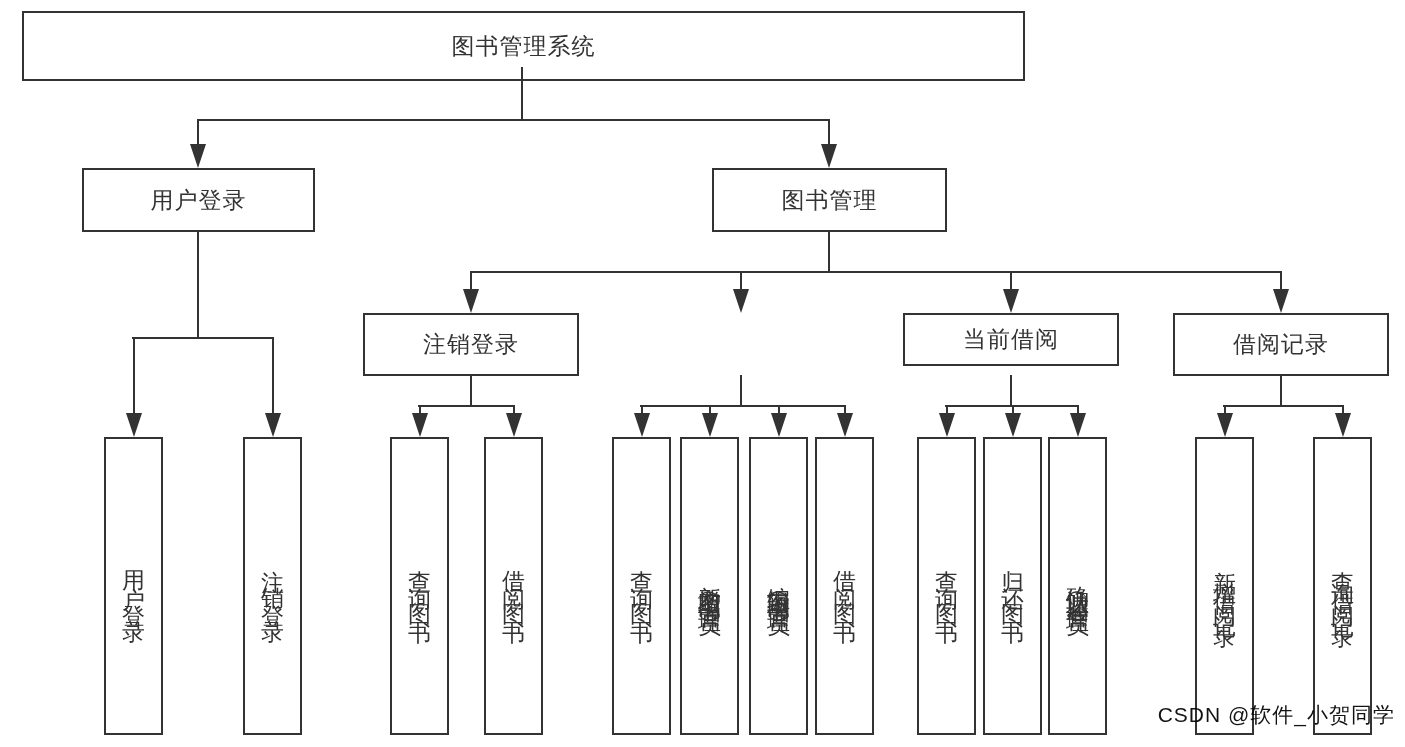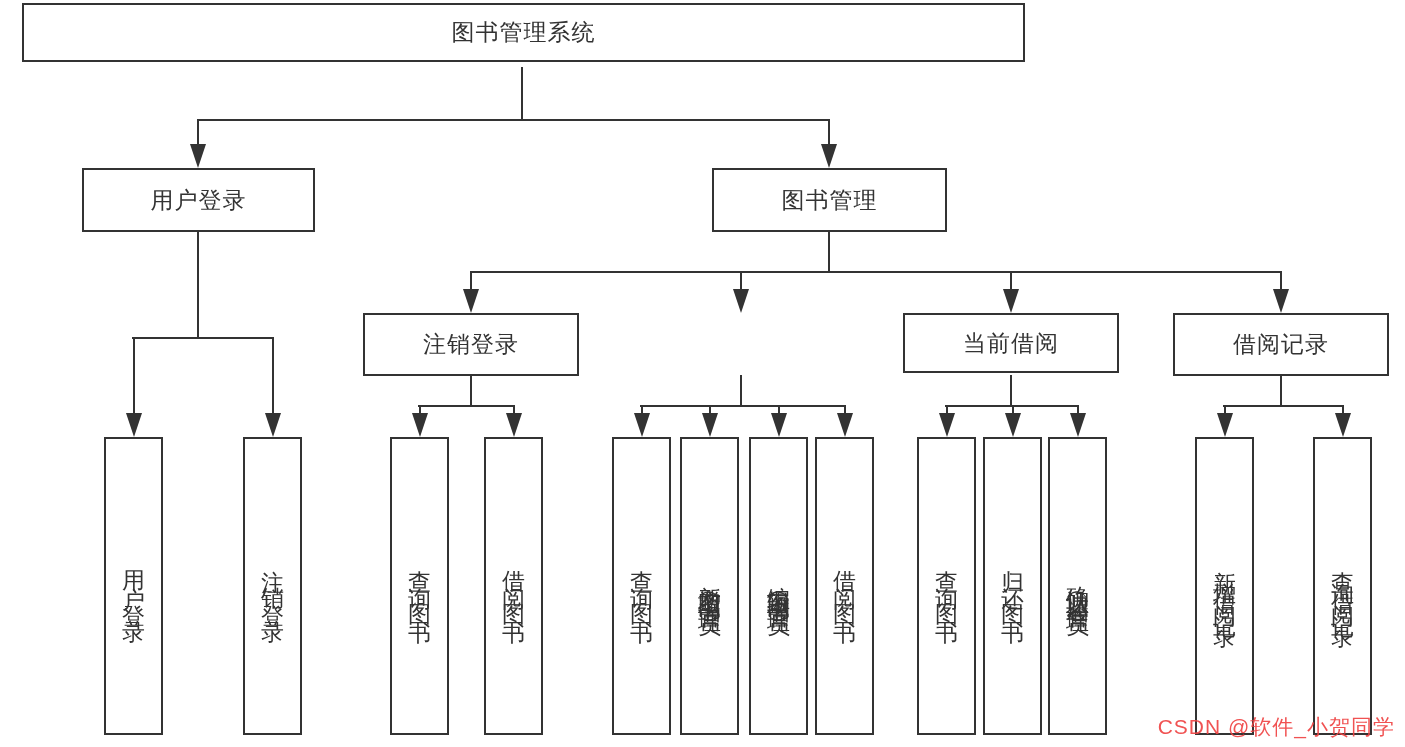--- a/index.html
+++ b/index.html
@@ -29,44 +29,44 @@
   .vline{position:absolute;width:2px;background:var(--line);}
   .hline{position:absolute;height:2px;background:var(--line);}
   .arrow{position:absolute;width:16px;}
   .arrow .shaft{position:absolute;left:7px;top:0;bottom:22px;width:2px;background:var(--line);}
   .arrow .head{
     position:absolute;left:0;bottom:0;width:0;height:0;
     border-left:8px solid transparent;border-right:8px solid transparent;
     border-top:24px solid var(--line);
   }
   .watermark{
-    position:absolute;right:10px;bottom:6px;font-size:21px;
-    color:#ef4444;opacity:.92;letter-spacing:1px;z-index:5;white-space:nowrap;
+    position:absolute;right:10px;bottom:18px;font-size:21px;
+    color:#000000;opacity:.92;letter-spacing:1px;z-index:5;white-space:nowrap;
   }
 </style>
 </head>
 <body>
 
 <div class="stage">
 
-  <div class="box" style="left:22px;top:3px;width:1003px;height:59px;">
+  <div class="box" style="left:22px;top:11px;width:1003px;height:70px;">
     <span class="hlabel">图书管理系统</span>
   </div>
 
   <div class="box" style="left:82px;top:168px;width:233px;height:64px;">
     <span class="hlabel">用户登录</span>
   </div>
   <div class="box" style="left:712px;top:168px;width:235px;height:64px;text-align:center;">
     <span class="hlabel">图书管理</span>
   </div>
 
   <div class="box" style="left:363px;top:313px;width:216px;height:63px;">
     <span class="hlabel">注销登录</span>
   </div>
-  <div class="box" style="left:903px;top:313px;width:216px;height:60px;">
+  <div class="box" style="left:903px;top:313px;width:216px;height:53px;">
     <span class="hlabel">当前借阅</span>
   </div>
   <div class="box" style="left:1173px;top:313px;width:216px;height:63px;">
     <span class="hlabel">借阅记录</span>
   </div>
 
   <div class="box" style="left:104px;top:437px;width:59px;height:298px;">
     <span class="vtext ls4">用户登录</span>
   </div>
   <div class="box" style="left:243px;top:437px;width:59px;height:298px;">

